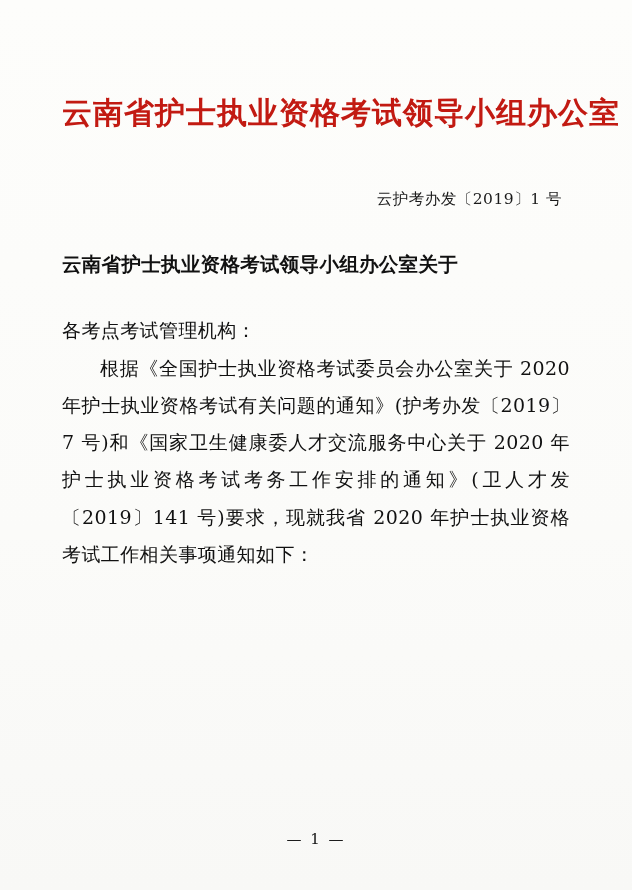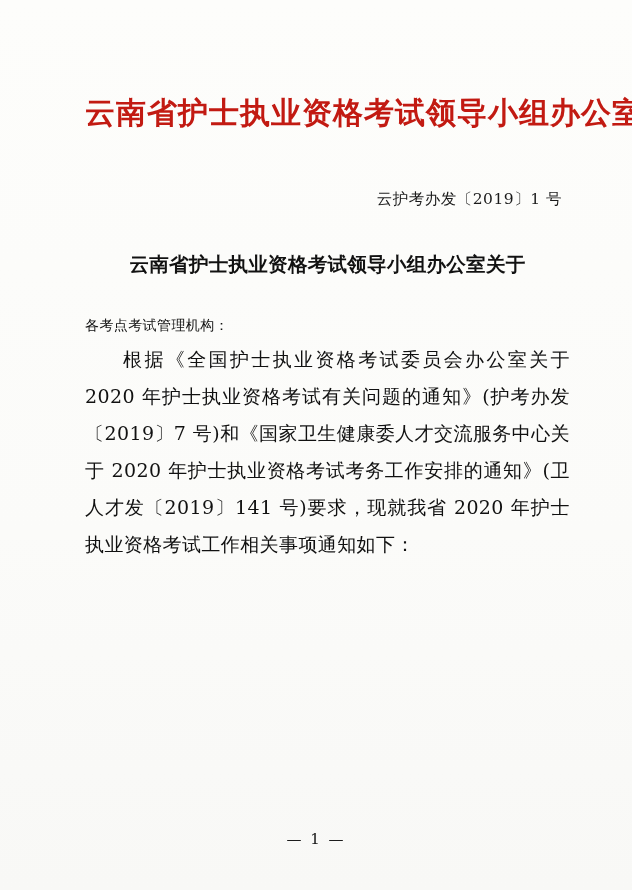--- a/index.html
+++ b/index.html
@@ -8,21 +8,20 @@
     background: #8a8a8a;
   }
   .page {
     position: relative;
     width: 632px;
     height: 890px;
     background: #86efac;
     overflow: hidden;
     font-family: "DejaVu Serif", "Liberation Serif", serif;
     box-sizing: border-box;
-    padding-left: 23px;
   }
   
   .scan-tint {
     position: absolute;
     inset: 0;
     background: linear-gradient(180deg, #fdfdfb 0%, #fbfbf9 60%, #f8f8f6 100%);
     pointer-events: none;
   }
   .content {
     position: relative;
@@ -45,31 +44,30 @@
     margin-top: 58px;
     text-align: right;
     font-size: 15.5px;
     color: #1a1a1a;
     letter-spacing: 0.5px;
     padding-right: 8px;
   }
 
   .doc-title {
     margin-top: 40px;
-    text-align: center;
     font-size: 19.5px;
     font-weight: bold;
     line-height: 1.55;
     color: #111;
     letter-spacing: 0.3px;
   }
 
   .salutation {
     margin-top: 32px;
-    font-size: 14px;
+    font-size: 19px;
     color: #111;
     line-height: 1.9;
     letter-spacing: 0.4px;
   }
 
   .body-para {
     font-size: 19px;
     color: #111;
     line-height: 1.95;
     letter-spacing: 0.4px;

